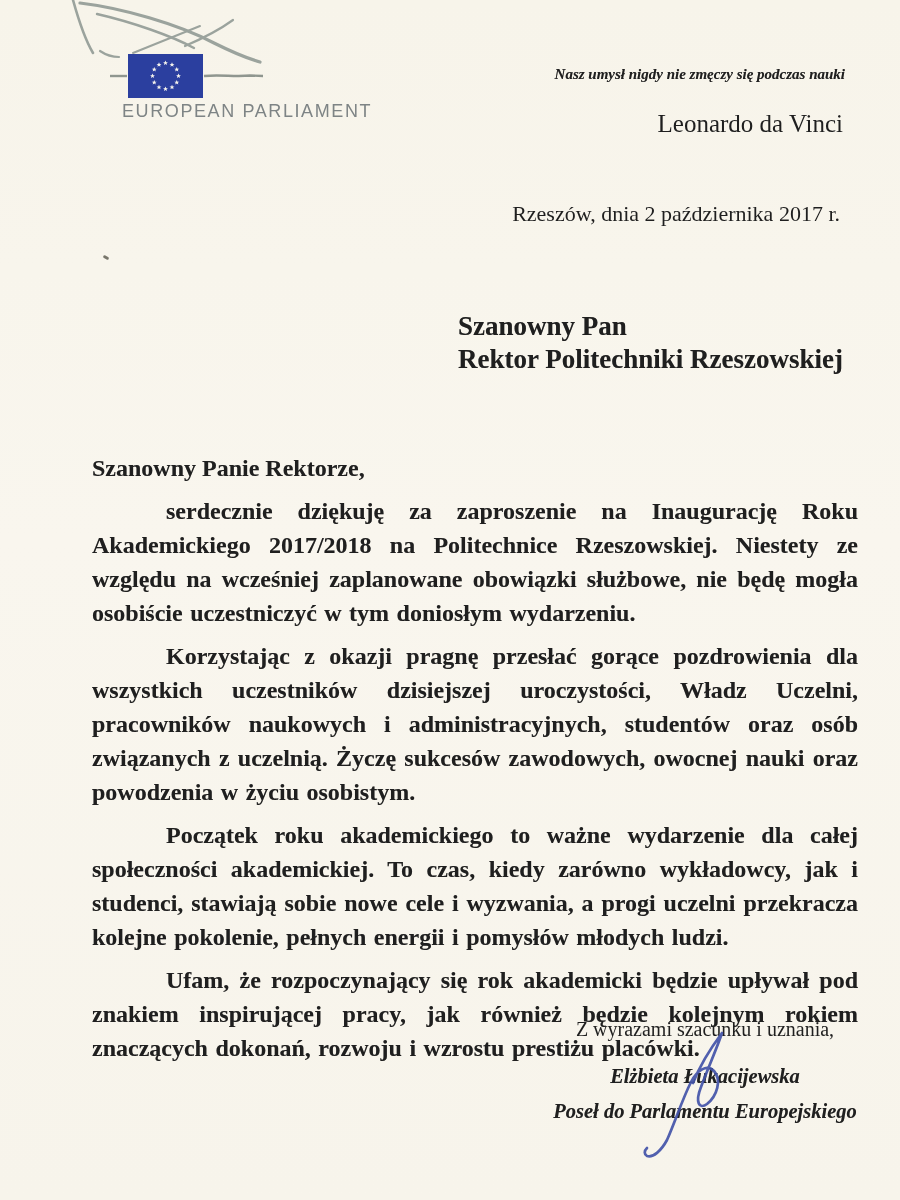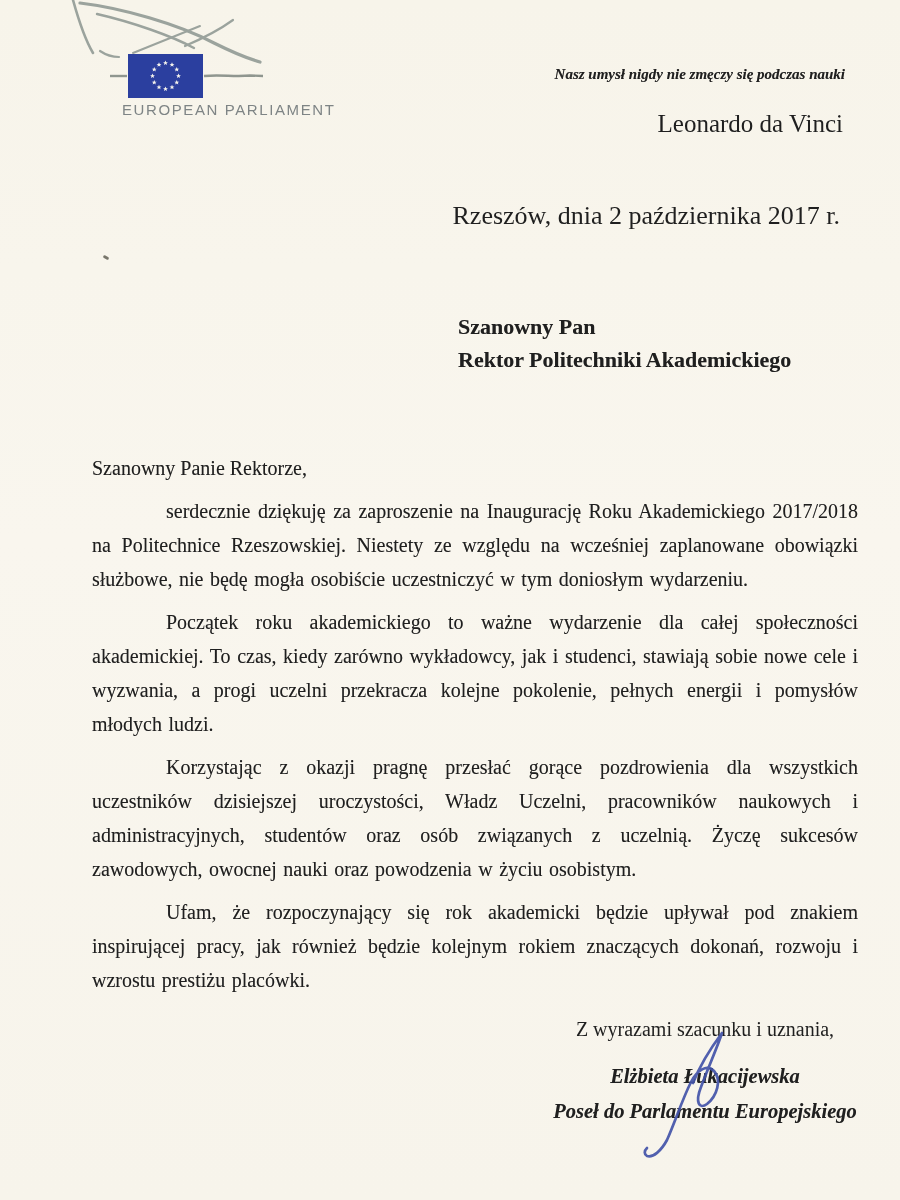--- a/index.html
+++ b/index.html
@@ -16,52 +16,53 @@
     color: #1f1f1f;
   }
   .page * { box-sizing: border-box; }
 
   
   .logo-block { position: absolute; left: 60px; top: 0; width: 330px; height: 130px; }
   .logo-svg { position: absolute; left: 0; top: 0; }
   .logo-caption {
     position: absolute; left: 62px; top: 101px;
     font-family: "Liberation Sans", sans-serif;
-    font-size: 15px; letter-spacing: 1.6px;
+    font-size: 18px; letter-spacing: 1.6px;
     color: #7e8485; white-space: nowrap;
   }
 
   
   .quote {
     position: absolute; top: 66px; right: 55px;
     font-size: 15px; font-weight: bold; font-style: italic;
     text-shadow: 0 0 0.4px rgba(30,30,30,.45);
     white-space: nowrap;
   }
   .quote-author {
     position: absolute; top: 110px; right: 57px;
     font-size: 25px; white-space: nowrap;
   }
   .dateline {
     position: absolute; top: 201px; right: 60px;
-    font-size: 26px; white-space: nowrap;
+    font-size: 22px; white-space: nowrap;
   }
 
   
   .recipient {
     position: absolute; left: 458px; top: 310px;
-    font-size: 22px; font-weight: bold; line-height: 33px;
+    font-size: 27px; font-weight: bold; line-height: 33px;
     text-shadow: 0 0 0.4px rgba(30,30,30,.4);
   }
 
   
   .letter-body {
     position: absolute; left: 92px; top: 451px; width: 766px;
-    font-size: 20px; line-height: 34px;
+    font-size: 24px; line-height: 34px;
     text-shadow: 0 0 0.35px rgba(30,30,30,.35);
+    font-weight: bold;
   }
   .letter-body p { margin: 0; }
   .letter-body p.para {
     margin-top: 9px;
     text-align: justify;
     text-indent: 74px;
     word-spacing: 1.5px;
   }
   .letter-body p.para:first-of-type { margin-top: 0; }
 
@@ -135,28 +136,28 @@
     </svg>
     <div class="logo-caption">EUROPEAN PARLIAMENT</div>
   </div>
 
   <div class="quote">Nasz umysł nigdy nie zmęczy się podczas nauki</div>
   <div class="quote-author">Leonardo da Vinci</div>
   <div class="dateline">Rzeszów, dnia 2 października 2017 r.</div>
 
   <div class="recipient">
     <div>Szanowny Pan</div>
-    <div>Rektor Politechniki Akademickiego</div>
+    <div>Rektor Politechniki Rzeszowskiej</div>
   </div>
 
   <div class="letter-body">
     <p class="salutation">Szanowny Panie Rektorze,</p>
     <p class="para">serdecznie dziękuję za zaproszenie na Inaugurację Roku Akademickiego 2017/2018 na Politechnice Rzeszowskiej. Niestety ze względu na wcześniej zaplanowane obowiązki służbowe, nie będę mogła osobiście uczestniczyć w tym doniosłym wydarzeniu.</p>
+    <p class="para">Korzystając z okazji pragnę przesłać gorące pozdrowienia dla wszystkich uczestników dzisiejszej uroczystości, Władz Uczelni, pracowników naukowych i administracyjnych, studentów oraz osób związanych z uczelnią. Życzę sukcesów zawodowych, owocnej nauki oraz powodzenia w życiu osobistym.</p>
     <p class="para">Początek roku akademickiego to ważne wydarzenie dla całej społeczności akademickiej. To czas, kiedy zarówno wykładowcy, jak i studenci, stawiają sobie nowe cele i wyzwania, a progi uczelni przekracza kolejne pokolenie, pełnych energii i pomysłów młodych ludzi.</p>
-    <p class="para">Korzystając z okazji pragnę przesłać gorące pozdrowienia dla wszystkich uczestników dzisiejszej uroczystości, Władz Uczelni, pracowników naukowych i administracyjnych, studentów oraz osób związanych z uczelnią. Życzę sukcesów zawodowych, owocnej nauki oraz powodzenia w życiu osobistym.</p>
     <p class="para">Ufam, że rozpoczynający się rok akademicki będzie upływał pod znakiem inspirującej pracy, jak również będzie kolejnym rokiem znaczących dokonań, rozwoju i wzrostu prestiżu placówki.</p>
   </div>
 
   <div class="closing">
     <p class="valediction">Z wyrazami szacunku i uznania,</p>
     <p class="signer-name">Elżbieta Łukacijewska</p>
     <p class="signer-title">Poseł do Parlamentu Europejskiego</p>
   </div>
 
   <svg class="signature-svg" width="200" height="170" viewBox="600 1015 200 170">

